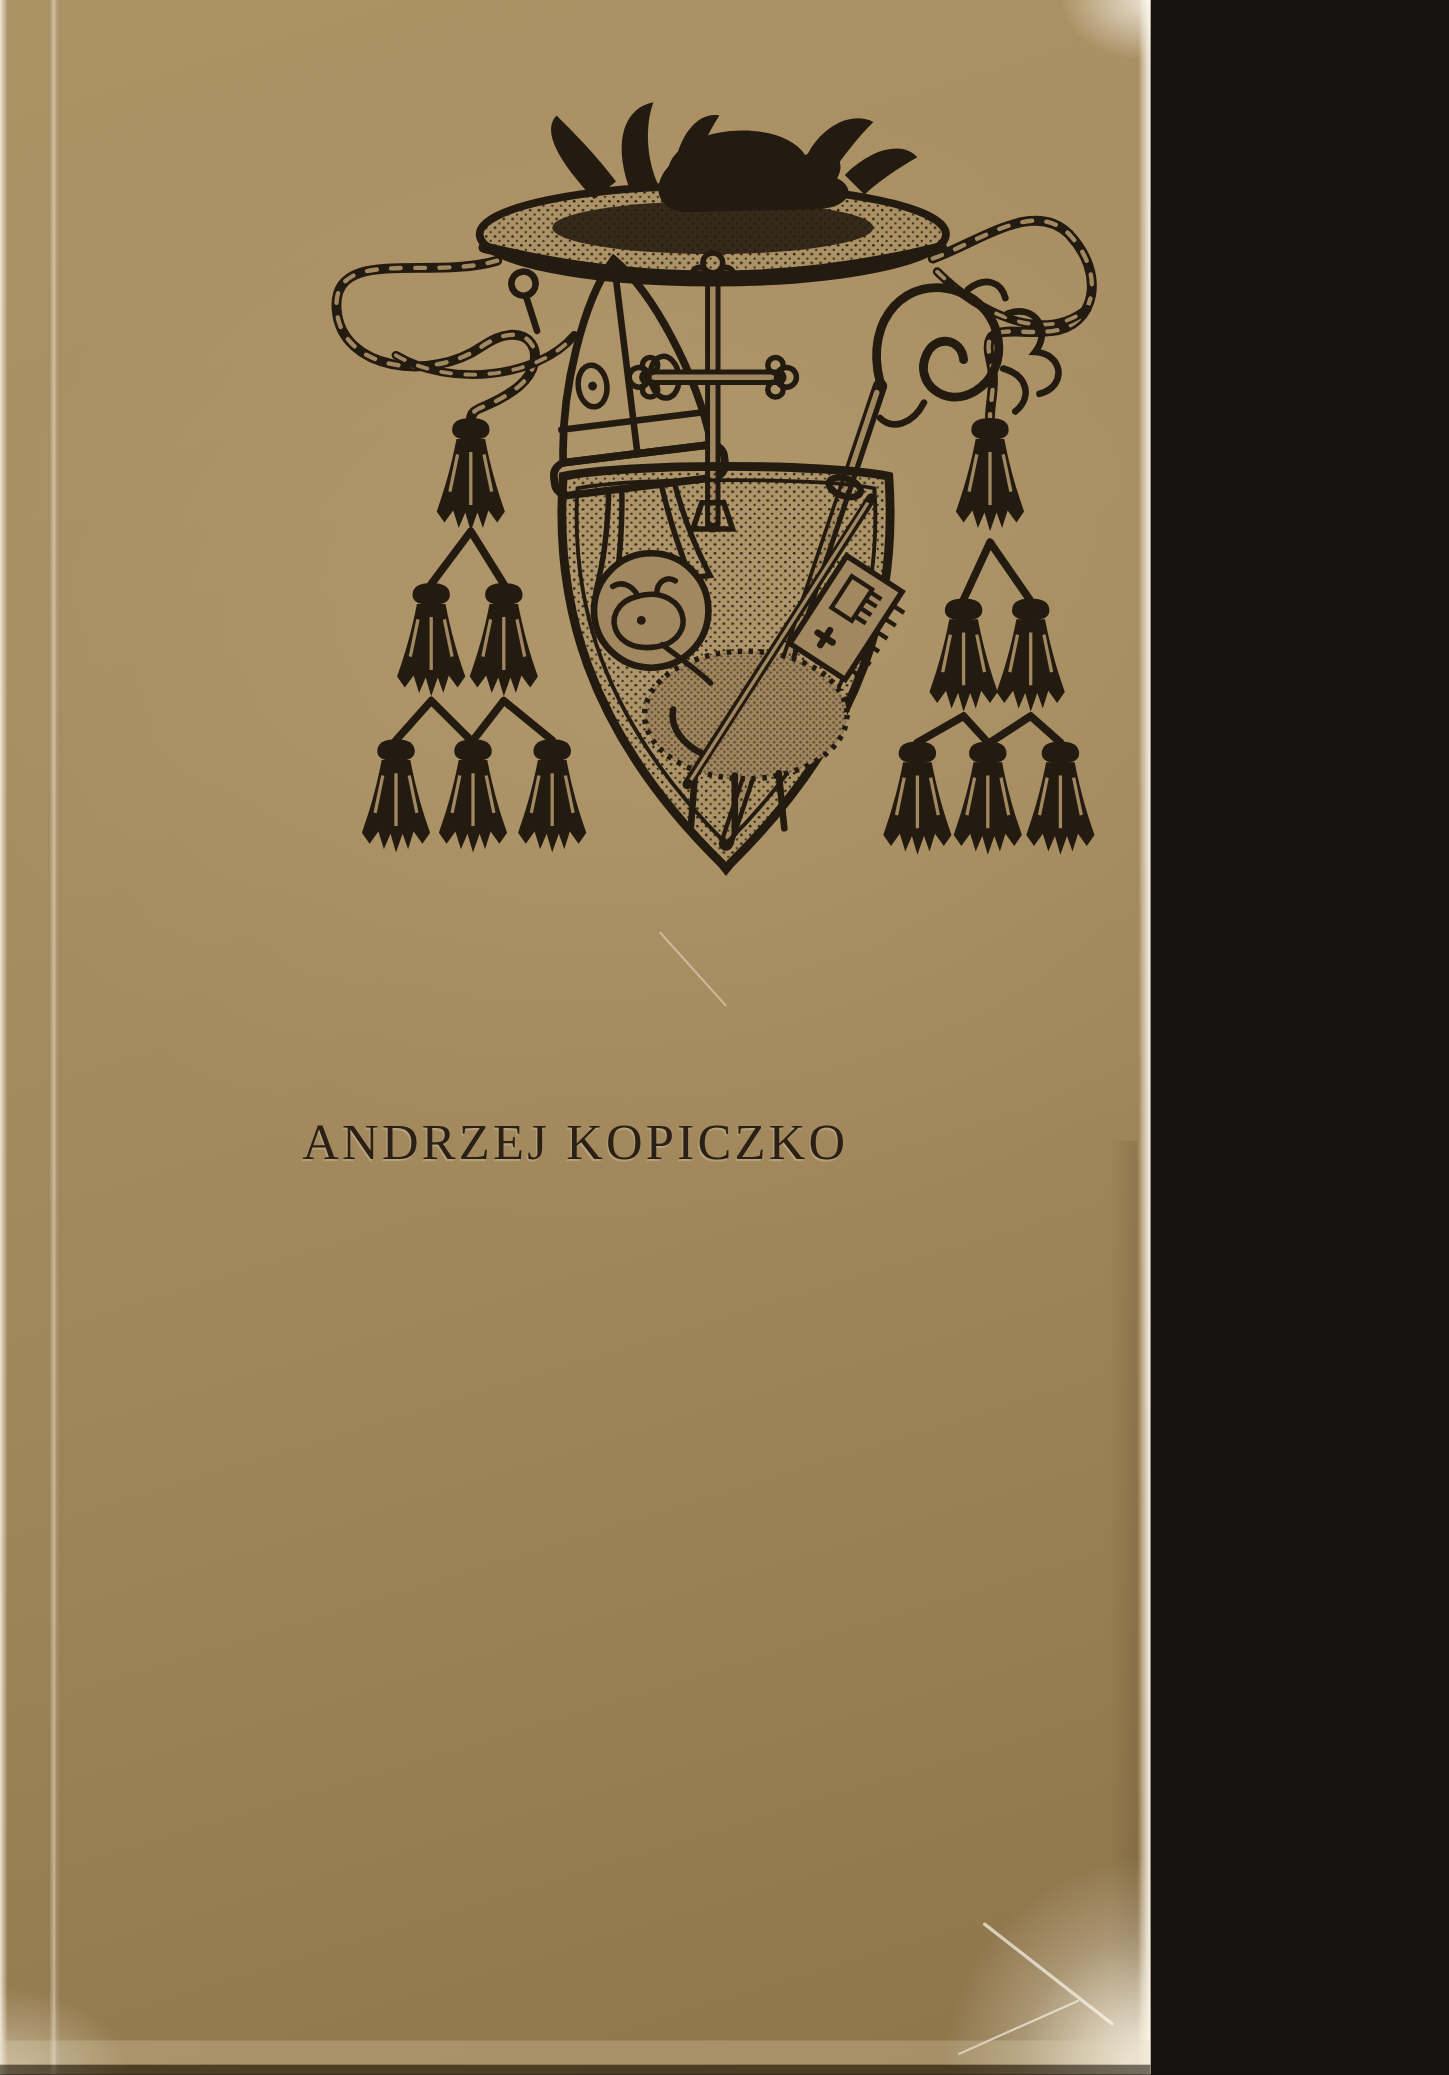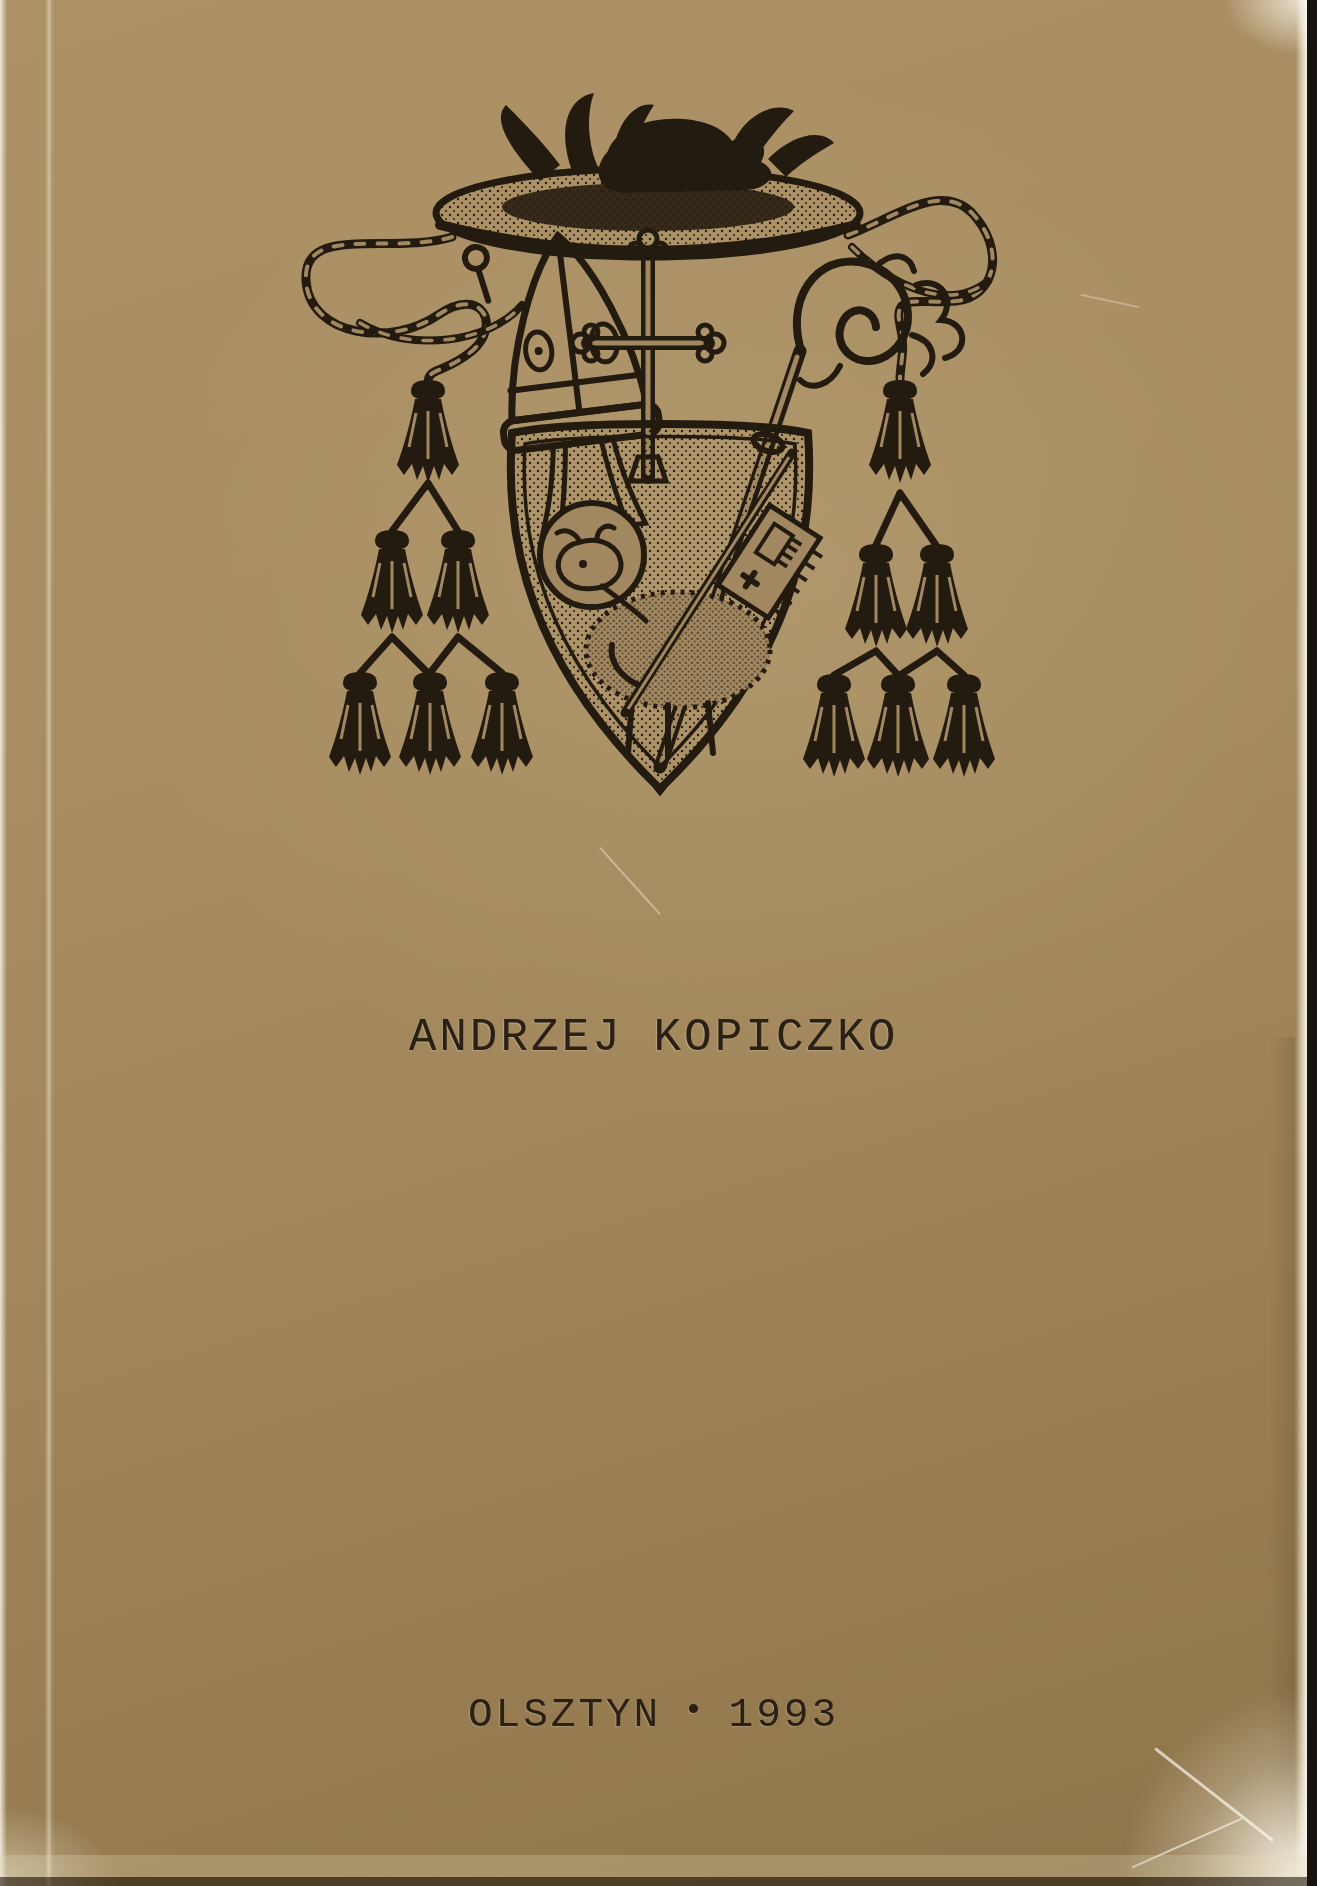--- a/index.html
+++ b/index.html
@@ -1,23 +1,23 @@
 <!DOCTYPE html>
 <html><head>
 <meta charset="utf-8">
 <style>
   html,body{margin:0;padding:0;background:#171310;}
   .cover{
     position:relative;
-    width:1307px;height:1886px;
+    width:1046px;height:1886px;
     overflow:hidden;
     background:
       radial-gradient(ellipse 1100px 900px at 58% 32%, rgba(255,240,210,0.10), rgba(0,0,0,0) 60%),
       linear-gradient(163deg,#ad9266 0%, #a78d61 34%, #a0865a 58%, #967c50 82%, #8d744a 100%);
-    font-family:Liberation Mono, monospace;
+    font-family:Liberation Serif, serif;
     color:#241b11;
   }
   
   .artifact{position:absolute;pointer-events:none;}
   .edge-left{left:0;top:0;width:7px;height:100%;
     background:linear-gradient(to right, rgba(250,246,236,.85), rgba(250,246,236,.25) 70%, rgba(250,246,236,0));}
   .crease-left{left:44px;top:0;width:12px;height:100%;
     background:linear-gradient(to right, rgba(60,45,20,.10), rgba(255,252,240,.55) 45%, rgba(255,252,240,.15) 60%, rgba(60,45,20,.08));
     opacity:.8;}
   .edge-right{right:0;top:0;width:11px;height:100%;
@@ -199,23 +199,20 @@
       <path d="M368,66 C380,28 470,22 492,56 C512,44 532,58 521,77 C541,87 530,104 505,105 L382,108 C356,104 352,84 368,66 Z" fill="currentColor"></path>
       <ellipse cx="408" cy="128" rx="212" ry="44" fill="url(#stip)" stroke="currentColor" stroke-width="7"></ellipse>
       <ellipse cx="408" cy="122" rx="146" ry="24" fill="currentColor" opacity=".88"></ellipse>
       <path d="M200,140 Q408,192 616,140" fill="none" stroke="currentColor" stroke-width="10" stroke-linecap="round"></path>
     </g>
   </svg>
 
   <div class="author">ANDRZEJ KOPICZKO</div>
 
 
-  <div class="imprint">
-    <span>OLSZTYN</span><span class="sep">•</span><span>1993</span>
-  </div>
 
   <div class="artifact edge-left"></div>
   <div class="artifact crease-left"></div>
   <div class="artifact edge-right"></div>
   <div class="artifact crease-right"></div>
   <div class="artifact corner-tr"></div>
   <div class="artifact corner-br"></div>
   <div class="artifact crack-1"></div>
   <div class="artifact crack-2"></div>
   <div class="artifact corner-bl"></div>

